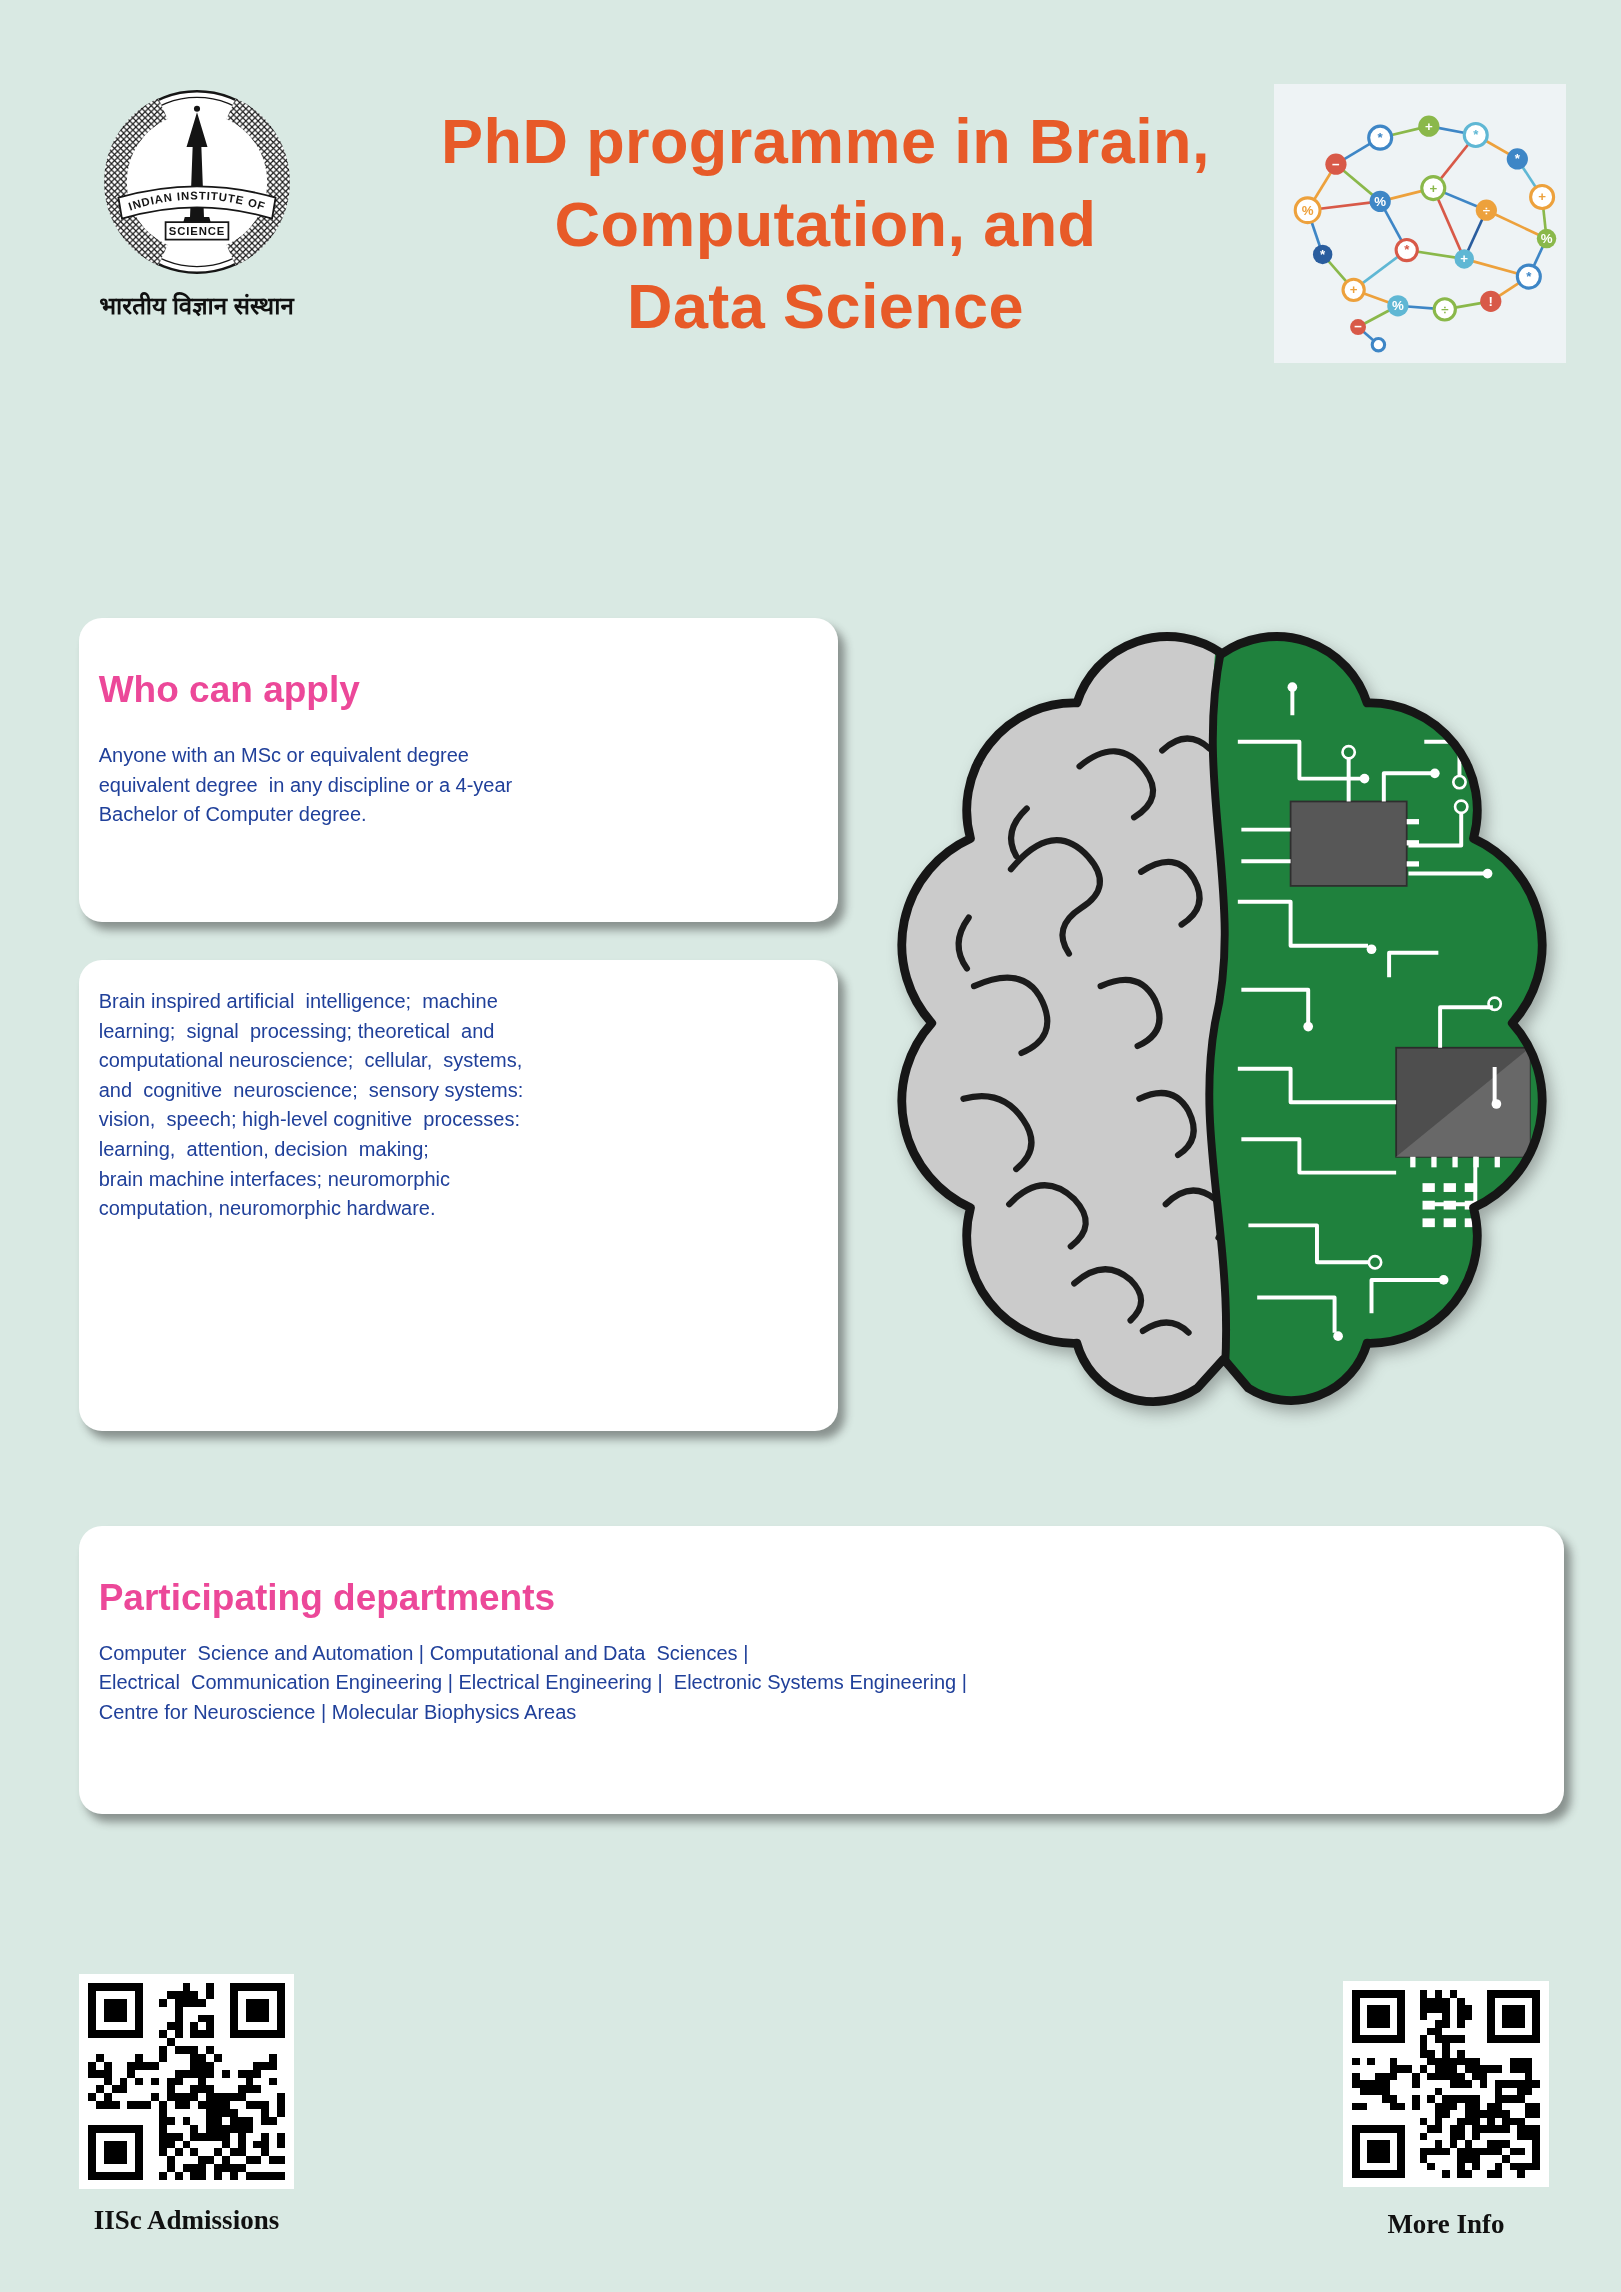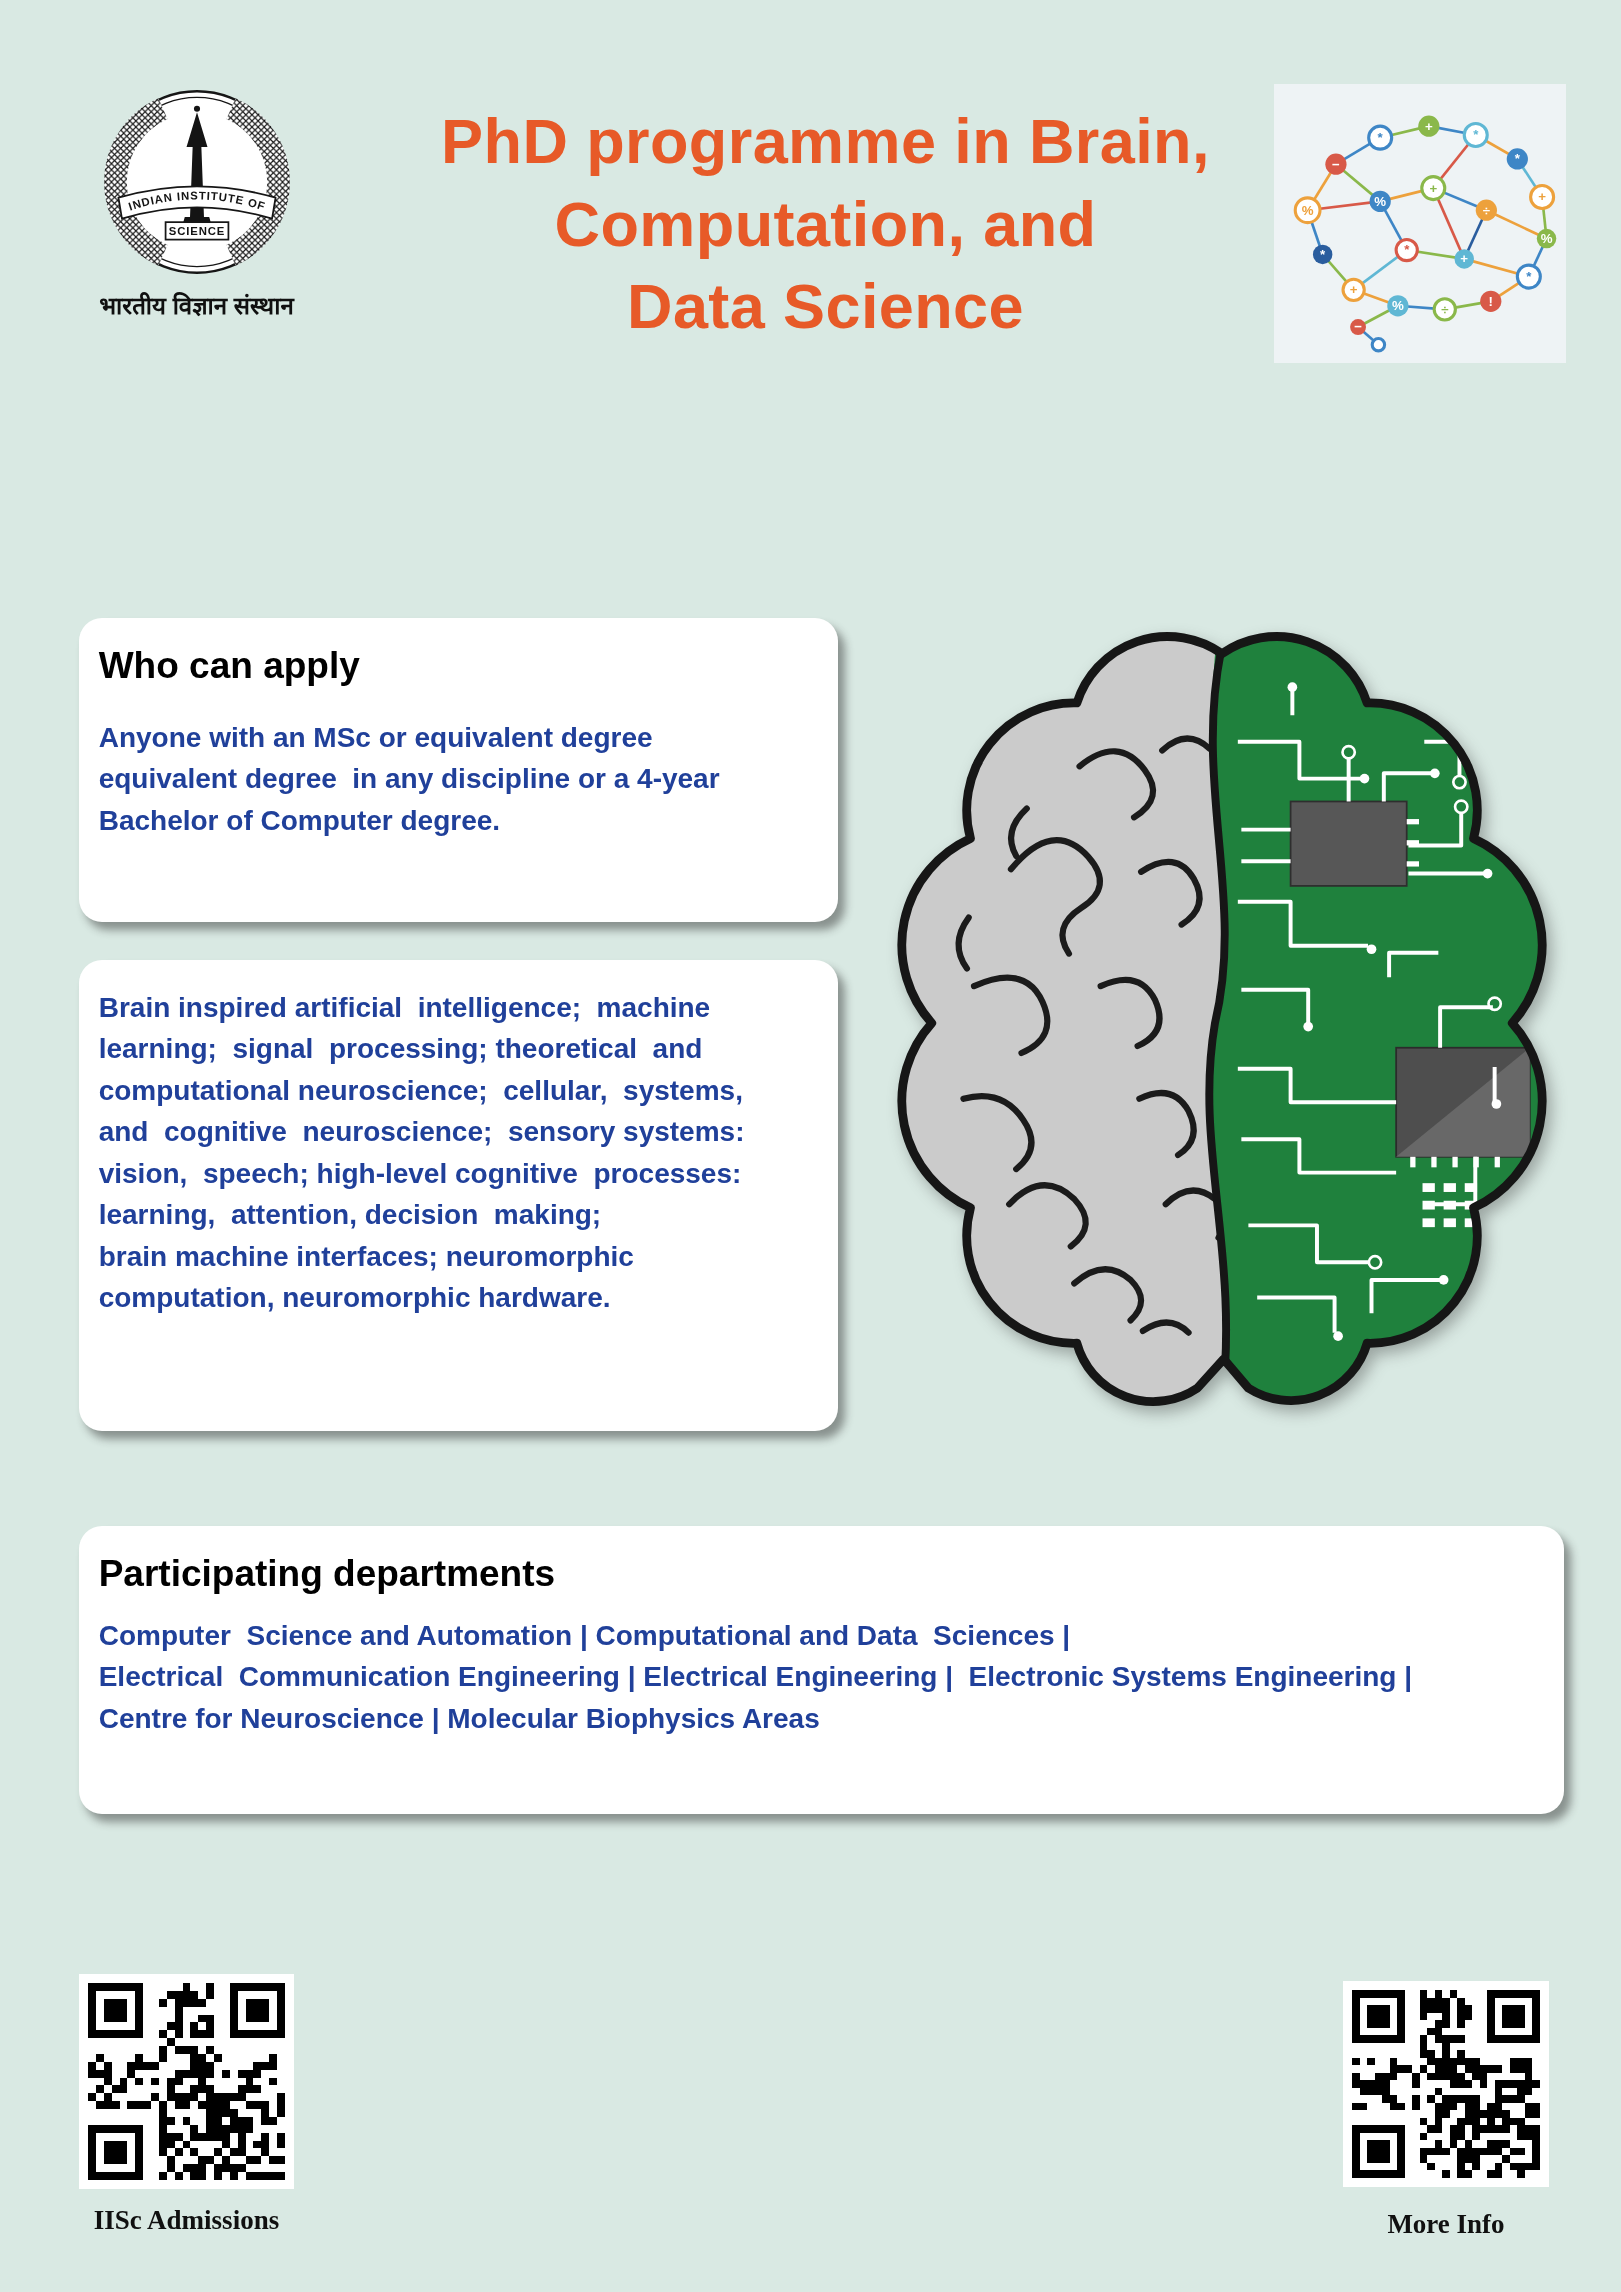--- a/index.html
+++ b/index.html
@@ -25,23 +25,23 @@
 
   .brainnet { position:absolute; left:1274px; top:84px; width:292px; height:279px; background:#eef3f5; }
   .brainnet svg { width:100%; height:100%; }
 
   
   .card {
     position:absolute; background:#ffffff; border-radius:23px;
     box-shadow:6.3px 8px 9px rgba(40,40,40,.45);
     padding:27px 32px 27px 19.7px;
   }
-  .card h2 { font-size:37px; font-weight:bold; color:#000000; margin-bottom:30px; }
+  .card h2 { font-size:37px; font-weight:bold; color:#ec4899; margin-bottom:30px;margin-top:24px; }
   .card .body {
-    font-size:28px; font-weight:bold; color:#20409a;
+    font-size:20px; font-weight:normal; color:#20409a;
     line-height:1.48; white-space:pre-wrap;
   }
   .card-who   { left:79px; top:618px;  width:759px;  height:304px; }
   .card-areas { left:79px; top:960px; width:759px;  height:471px; }
   .card-depts { left:79px; top:1526px; width:1485px; height:288px; }
   .card-depts h2 { margin-bottom:19.7px; }
 
   
   .brainwrap { position:absolute; left:879px; top:605px; width:686px; height:845px;
                filter:drop-shadow(5.4px 7.2px 7.2px rgba(40,40,40,.35)); }

